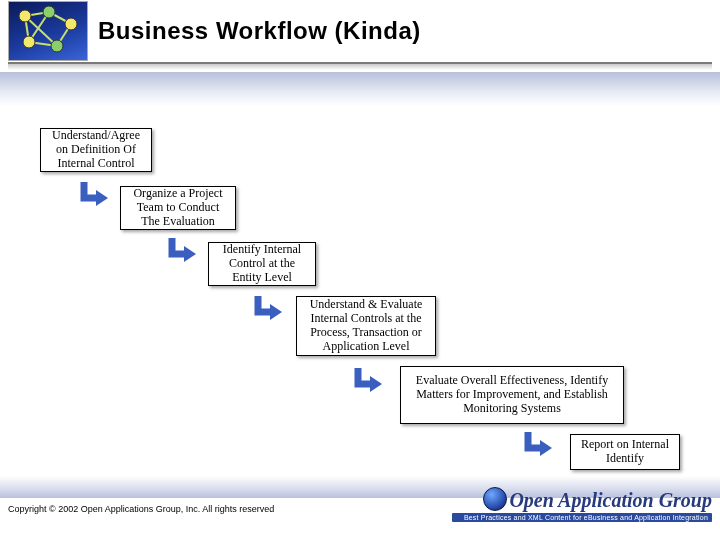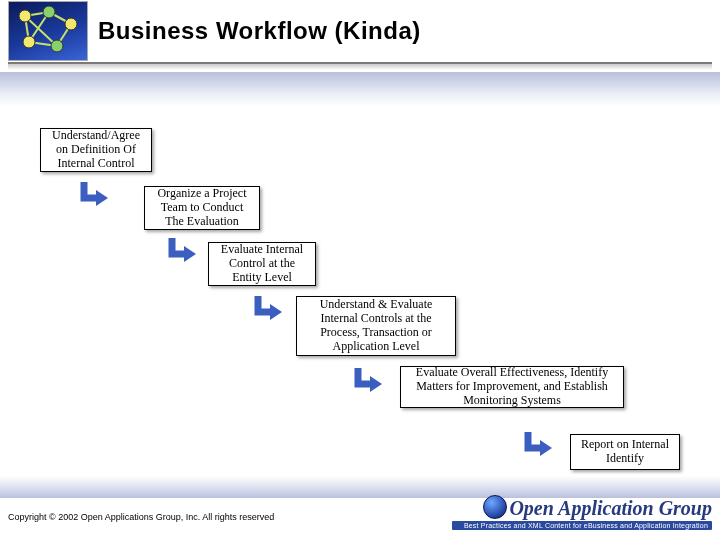--- a/index.html
+++ b/index.html
@@ -61,21 +61,21 @@
     box-sizing: border-box;
     box-shadow: 2px 2px 3px rgba(0,0,0,0.35);
   }
   .arrow {
     position: absolute;
     width: 30px; height: 30px;
   }
 
   
   .footer {
-    position: absolute; left: 0; bottom: 8px; width: 720px; height: 40px;
+    position: absolute; left: 0; bottom: 16px; width: 720px; height: 40px;
   }
   .copyright {
     position: absolute; left: 8px; bottom: 10px;
     font-family: Arial, sans-serif;
     font-size: 9px; color: #000;
   }
   .oag-logo {
     position: absolute; right: 8px; bottom: 2px;
     width: 260px; text-align: right;
     font-family: "Times New Roman", serif;
@@ -125,24 +125,24 @@
   </div>
   <div class="title">Business Workflow (Kinda)</div>
 </div>
 <div class="title-rule"></div>
 
 <div class="band-top"></div>
 
 <div class="content">
 
   <div class="box" style="left:40px;  top:56px;  width:112px; height:44px;">Understand/Agree on Definition Of Internal Control</div>
-  <div class="box" style="left:120px; top:114px; width:116px; height:44px;margin-left:24px;">Organize a Project Team to Conduct The Evaluation</div>
-  <div class="box" style="left:208px; top:170px; width:108px; height:44px;">Evaluate Internal Control at the Entity Level</div>
-  <div class="box" style="left:296px; top:224px; width:160px; height:60px;">Understand &amp; Evaluate Internal Controls at the Process, Transaction or Application Level</div>
-  <div class="box" style="left:400px; top:294px; width:224px; height:42px;">Evaluate Overall Effectiveness, Identify Matters for Improvement, and Establish Monitoring Systems</div>
+  <div class="box" style="left:120px; top:114px; width:116px; height:44px;">Organize a Project Team to Conduct The Evaluation</div>
+  <div class="box" style="left:208px; top:170px; width:108px; height:44px;">Identify Internal Control at the Entity Level</div>
+  <div class="box" style="left:296px; top:224px; width:140px; height:60px;">Understand &amp; Evaluate Internal Controls at the Process, Transaction or Application Level</div>
+  <div class="box" style="left:400px; top:294px; width:224px; height:58px;">Evaluate Overall Effectiveness, Identify Matters for Improvement, and Establish Monitoring Systems</div>
   <div class="box" style="left:570px; top:362px; width:110px; height:36px;">Report on Internal Identify</div>
 
   <svg class="arrow" style="left:78px;  top:108px;" viewBox="0 0 30 30">
       <path d="M6 2 v16 h14" fill="none" stroke="#3a5fbf" stroke-width="7"></path>
       <path d="M18 10 L30 18 L18 26 Z" fill="#3a5fbf"></path>
     </svg>
   <svg class="arrow" style="left:166px; top:164px;" viewBox="0 0 30 30">
       <path d="M6 2 v16 h14" fill="none" stroke="#3a5fbf" stroke-width="7"></path>
       <path d="M18 10 L30 18 L18 26 Z" fill="#3a5fbf"></path>
     </svg>

